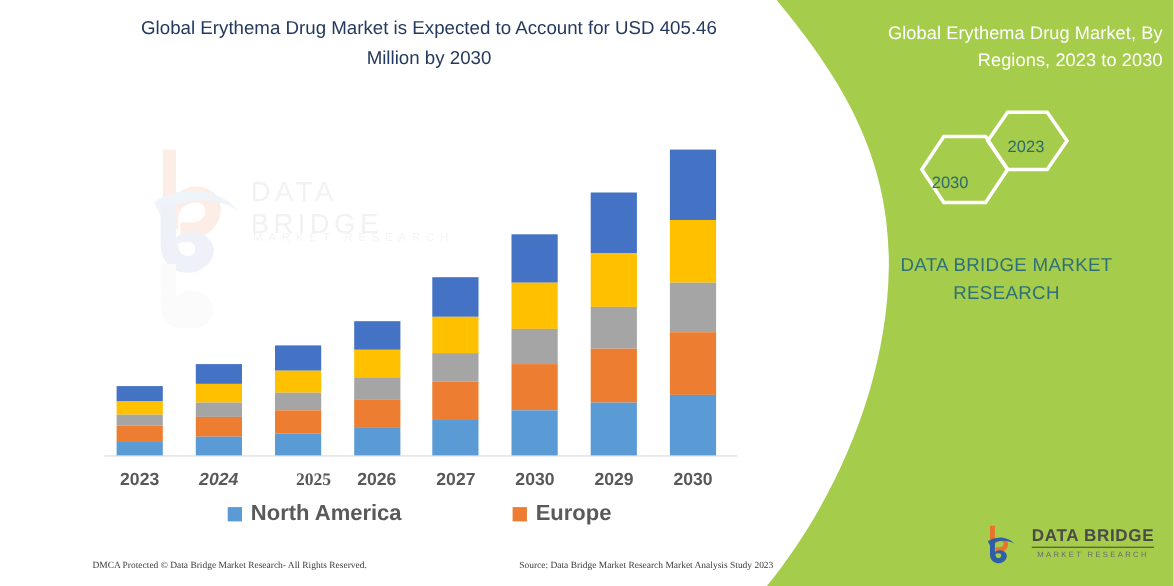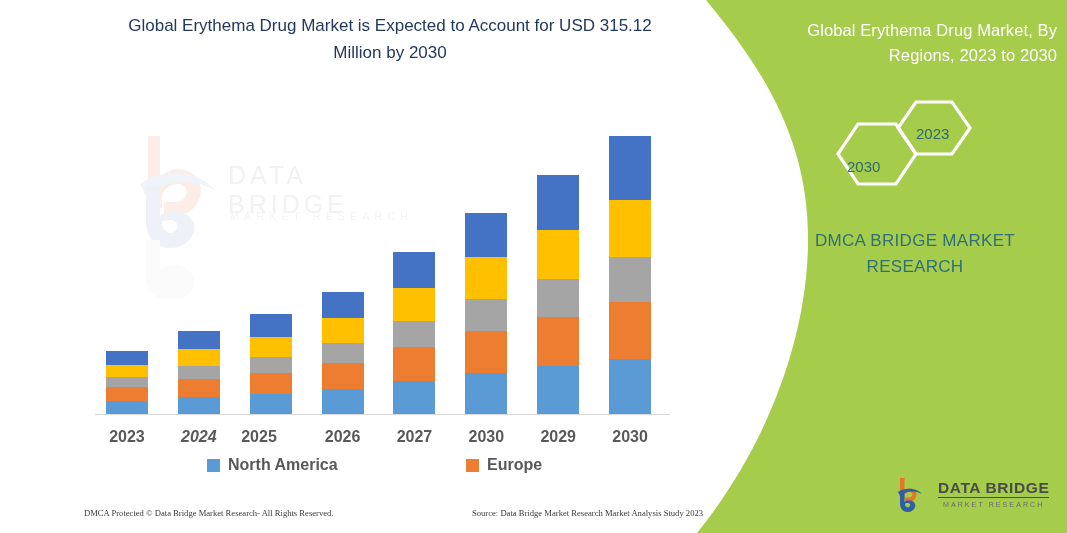--- a/index.html
+++ b/index.html
@@ -161,21 +161,21 @@
   }
   .legend-item {
     position: absolute;
     display: flex;
     align-items: center;
     gap: 8px;
     top: 0;
   }
   .legend-swatch { width: 13px; height: 13px; flex: 0 0 13px; }
   .legend-label {
-    font-size: 16px; font-weight: 700; color: #595959;
+    font-size: 20px; font-weight: 700; color: #595959;
     white-space: nowrap;
   }
 
   
   .footer {
     position: absolute;
     left: 84px; top: 508px;
     width: 600px; height: 16px;
   }
   .footer-left {
@@ -211,41 +211,41 @@
     <svg width="170" height="98" viewBox="0 0 170 98" xmlns="http://www.w3.org/2000/svg">
 
       <polygon points="18,58 38,28 76,28 96,58 76,88 38,88" fill="none" stroke="#ffffff" stroke-width="3.2"></polygon>
 
       <polygon points="78,32 96,6 132,6 150,32 132,58 96,58" fill="none" stroke="#ffffff" stroke-width="3.2"></polygon>
     </svg>
     <span class="hex-label y2023">2023</span>
     <span class="hex-label y2030">2030</span>
   </div>
 
-  <div class="dbmr-text">DMCA BRIDGE MARKET RESEARCH</div>
+  <div class="dbmr-text">DATA BRIDGE MARKET RESEARCH</div>
 
   <div class="logo-box">
     <span class="logo-mark">
       <svg width="38" height="38" viewBox="0 0 38 38" xmlns="http://www.w3.org/2000/svg">
         <path d="M7 3 L11.5 3 L11.5 16 C14.5 12.5 20 12.5 22.5 16.5 C25.5 21.5 21 27 16 27
                  L12 27 L12 22.5 L16 22.5 C19 22.5 20.5 19 18.5 17.5 C16.5 16 11.5 17.5 11.5 21
                  L11.5 24 L7 24 Z" fill="#E8742C"></path>
         <path d="M5 17 C12 12 24 13 29 19 C22 15 12 16 7 21 Z" fill="#2F5EA8"></path>
         <path d="M7 18 L11.5 18 L11.5 27 C14 24.5 19 24.5 21.5 28 C24 32 20 37 15 37
                  C10 37 7 33.5 7 29 Z M12 29 C12 31.5 14 33 16 32 C18 31 17.5 28 15 28
                  C13.5 28 12 28.3 12 29 Z" fill="#2F5EA8"></path>
       </svg>
     </span>
     <span class="logo-words">
       <span class="l1">DATA BRIDGE</span>
       <span class="l2">MARKET RESEARCH</span>
     </span>
   </div>
 
-  <div class="chart-title">Global Erythema Drug Market is Expected to Account for USD 315.12 Million by 2030</div>
+  <div class="chart-title">Global Erythema Drug Market is Expected to Account for USD 405.46 Million by 2030</div>
 
   <div class="watermark">
     <svg width="300" height="170" viewBox="0 0 300 170" xmlns="http://www.w3.org/2000/svg">
       <path d="M28 8 L40 8 L40 50 C49 38 70 38 78 52 C87 68 73 88 56 88
                L44 88 L44 74 L56 74 C65 74 70 63 64 58 C58 53 42 58 42 70
                L42 80 L28 80 Z" fill="#FDEDE7"></path>
       <path d="M20 56 C43 39 80 43 96 63 C74 49 42 52 26 68 Z" fill="#EFF3FA"></path>
       <path d="M26 58 L40 58 L40 88 C48 80 64 80 72 92 C80 104 67 120 51 120
                C35 120 26 108 26 94 Z M42 94 C42 102 48 107 54 104 C60 101 58 92 51 92
                C46 92 42 92.8 42 94 Z" fill="#EEF1F7"></path>
@@ -312,21 +312,21 @@
         <div class="seg" style="height: 57px; background: rgb(237, 125, 49);"></div>
         <div class="seg" style="height: 45px; background: rgb(165, 165, 165);"></div>
         <div class="seg" style="height: 57px; background: rgb(255, 192, 0);"></div>
         <div class="seg" style="height: 64px; background: rgb(68, 114, 196);"></div>
       </div>
     </div>
 
   <div class="xlabels" id="xlabels">
       <div class="xlabel" style="left: 1.9375px;">2023</div>
       <div class="xlabel" style="left: 73.8125px; font-style: italic;">2024</div>
-      <div class="xlabel" style="left: 134px;">2025</div>
+      <div class="xlabel" style="left: 160px; font-family: Liberation Serif, serif;">2025</div>
       <div class="xlabel" style="left: 217.562px;">2026</div>
       <div class="xlabel" style="left: 289.438px;">2027</div>
       <div class="xlabel" style="left: 361.312px;">2030</div>
       <div class="xlabel" style="left: 433.188px;">2029</div>
       <div class="xlabel" style="left: 505.062px;">2030</div>
     </div>
 
   <div class="legend" id="legend">
       <div class="legend-item" style="left: 112px;">
         <span class="legend-swatch" style="background: rgb(91, 155, 213);"></span>

